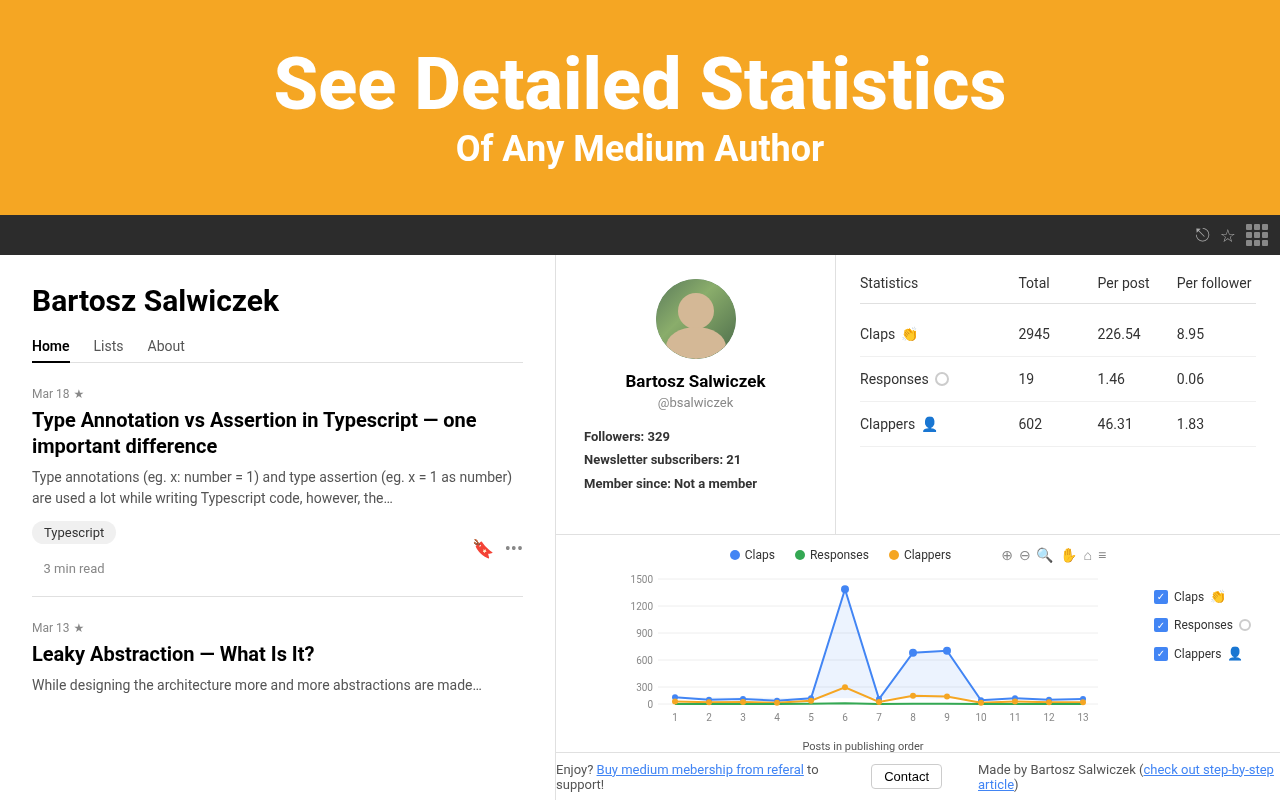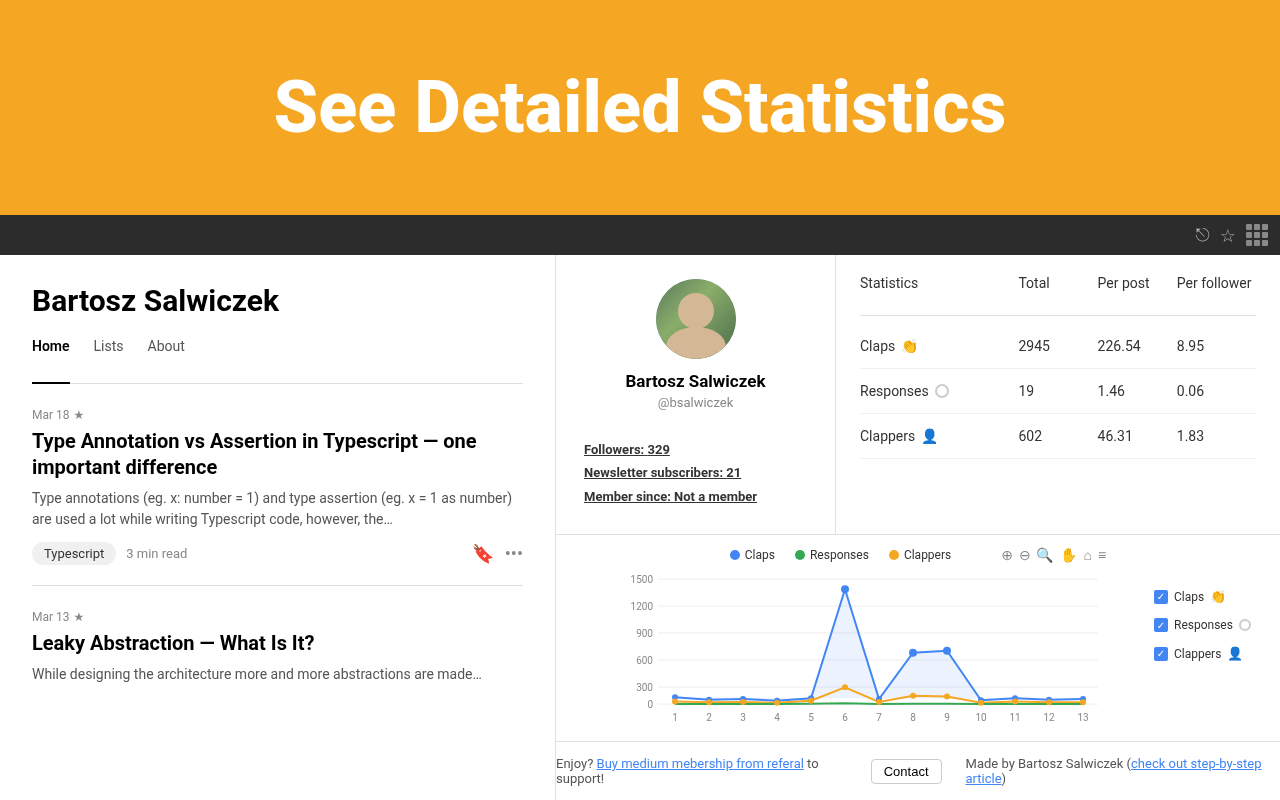--- a/index.html
+++ b/index.html
@@ -82,21 +82,21 @@
       gap: 24px;
       margin-bottom: 0;
       border-bottom: 1px solid #e0e0e0;
       padding-bottom: 8px;
     }
     .nav-tab {
       font-size: 14px;
       color: #555;
       cursor: pointer;
       text-decoration: none;
-      padding-bottom: 21px;
+      padding-bottom: 0;
     }
     .nav-tab.active {
       color: #000;
       font-weight: 600;
       border-bottom: 2px solid #000;
       margin-bottom: -9px;
     }
 
     .post-item {
       margin-top: 24px;
@@ -123,21 +123,22 @@
     }
     .post-footer {
       display: flex;
       align-items: center;
       justify-content: space-between;
       margin-top: 12px;
     }
     .post-meta-left {
       display: flex;
       align-items: center;
-      gap: 10px;
+      gap: 17px;
+      flex-direction: column;
     }
     .post-tag {
       background: #f0f0f0;
       border-radius: 20px;
       padding: 4px 12px;
       font-size: 13px;
       color: #333;
     }
     .post-readtime {
       font-size: 13px;
@@ -215,42 +216,41 @@
     }
     .profile-name {
       font-size: 17px;
       font-weight: 700;
       color: #000;
       margin-bottom: 4px;
     }
     .profile-handle {
       font-size: 13px;
       color: #888;
-      margin-bottom: 28px;
+      margin-bottom: 15px;
     }
     .profile-info {
       width: 100%;
       font-size: 13px;
       color: #333;
       line-height: 1.8;
-      text-decoration: underline;
     }
     .profile-info span {
       font-weight: 700;
     }
 
     
     .stats-table {
       flex: 1;
       padding: 20px 24px;
     }
     .stats-header-row {
       display: flex;
       align-items: center;
-      padding-bottom: 24px;
+      padding-bottom: 12px;
       border-bottom: 1px solid #e0e0e0;
       margin-bottom: 8px;
     }
     .stats-col-label {
       flex: 2;
       font-size: 14px;
       color: #333;
     }
     .stats-col-val {
       flex: 1;
@@ -342,25 +342,25 @@
       align-items: center;
       justify-content: center;
       color: white;
       font-size: 10px;
     }
 
     
     .footer-bar {
       background: #fff;
       border-top: 1px solid #e0e0e0;
-      height: 59px;
+      height: 48px;
       display: flex;
       align-items: center;
       justify-content: center;
-      gap: 24px;
+      gap: 36px;
       font-size: 13px;
       color: #555;
       position: absolute;
       bottom: 0;
       left: 556px;
       right: 0;
     }
     .footer-link {
       color: #4285F4;
       text-decoration: underline;
@@ -380,20 +380,21 @@
       height: 1px;
       background: #e0e0e0;
       margin-top: 20px;
     }
   </style>
 </head>
 <body>
 
 <div class="banner">
   <div class="banner-title">See Detailed Statistics</div>
+  <div class="banner-subtitle">Of Any Medium Author</div>
 </div>
 
 <div class="browser-bar">
   <span class="browser-icon">⎋</span>
   <span class="browser-icon">☆</span>
   <div class="browser-icon-grid">
     <span></span>
       <span></span>
       <span></span>
     <span></span>

